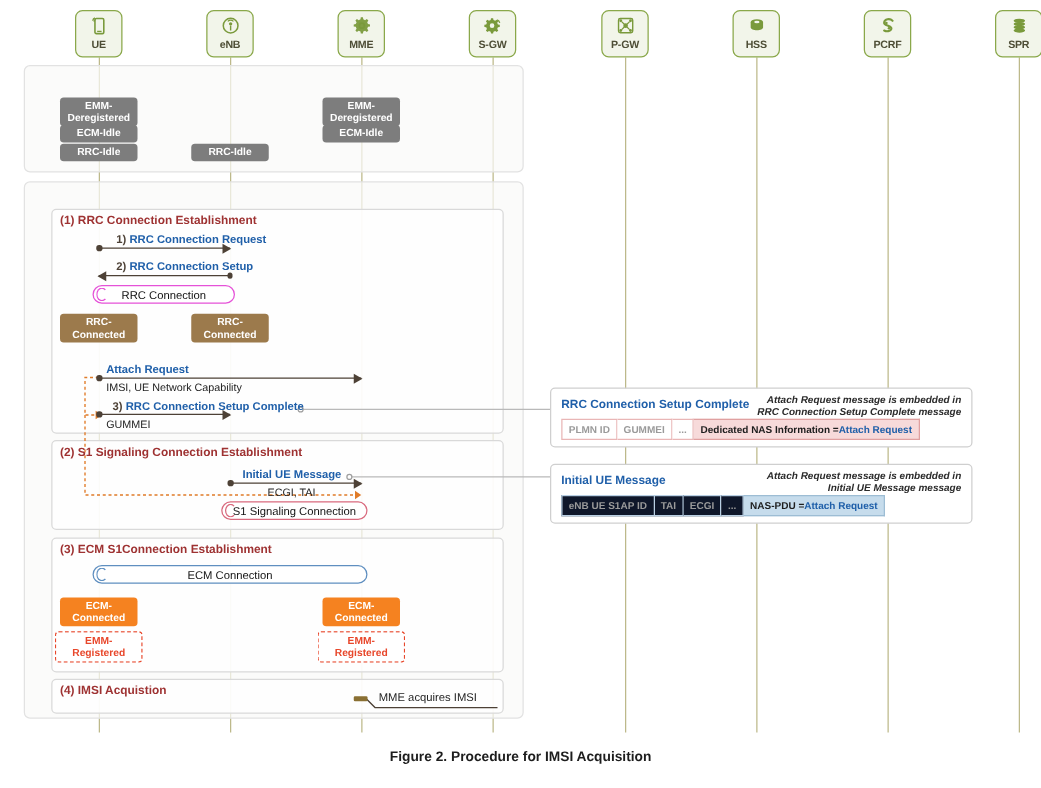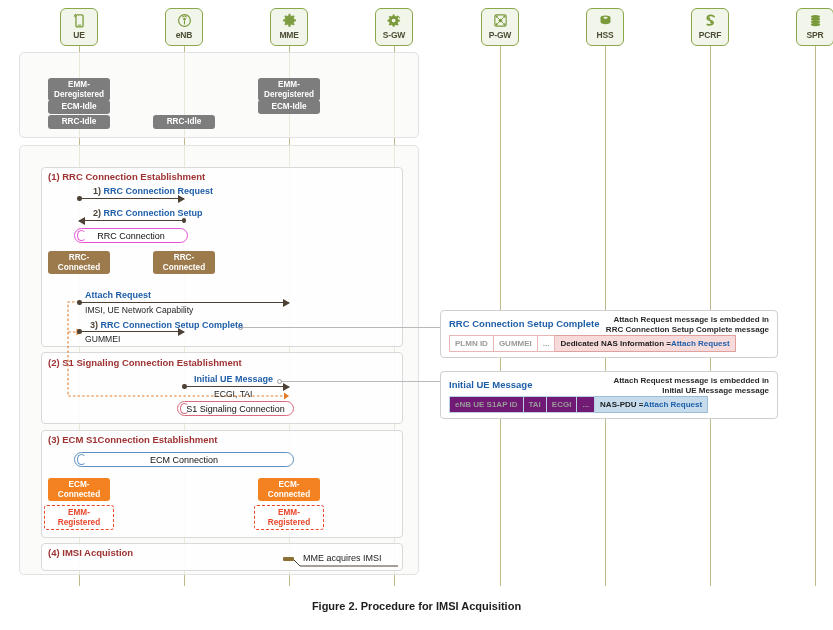--- a/index.html
+++ b/index.html
@@ -238,20 +238,21 @@
     left: 8px; top: 7px;
     font-size: 9.5px;
     font-weight: bold;
     color: #1f5fa9;
     white-space: nowrap;
   }
   .mpanel .mnote {
     position: absolute;
     right: 8px; top: 4px;
     font-size: 8px;
+    font-style: italic;
     font-weight: bold;
     color: #2a2a2a;
     text-align: right;
     line-height: 10px;
     white-space: pre-line;
     margin-left: 48px;
   }
   .fieldrow {
     position: absolute;
     left: 8px;
@@ -273,21 +274,21 @@
 
   
   .fieldrow.red .cell { border-color: #e9b6b6; color: #9a9a9a; background: #fff; }
   .fieldrow.red .cell.hi {
     background: #f7dada; color: #1d1d1d;
     border-color: #e0a0a0;
   }
   .fieldrow.red .cell.hi b { color: #1f5fa9; }
 
   
-  .fieldrow.blue .cell { border-color: #b9cfe3; color: #9a9a9a; background: #701a75; }
+  .fieldrow.blue .cell { border-color: #b9cfe3; color: #9a9a9a; background: #0f172a; }
   .fieldrow.blue .cell.hi {
     background: #c6dcec; color: #1d1d1d;
     border-color: #9dbdd4;
   }
   .fieldrow.blue .cell.hi b { color: #1f5fa9; }
 
   
   .annot {
     position: absolute;
     font-size: 9px;

